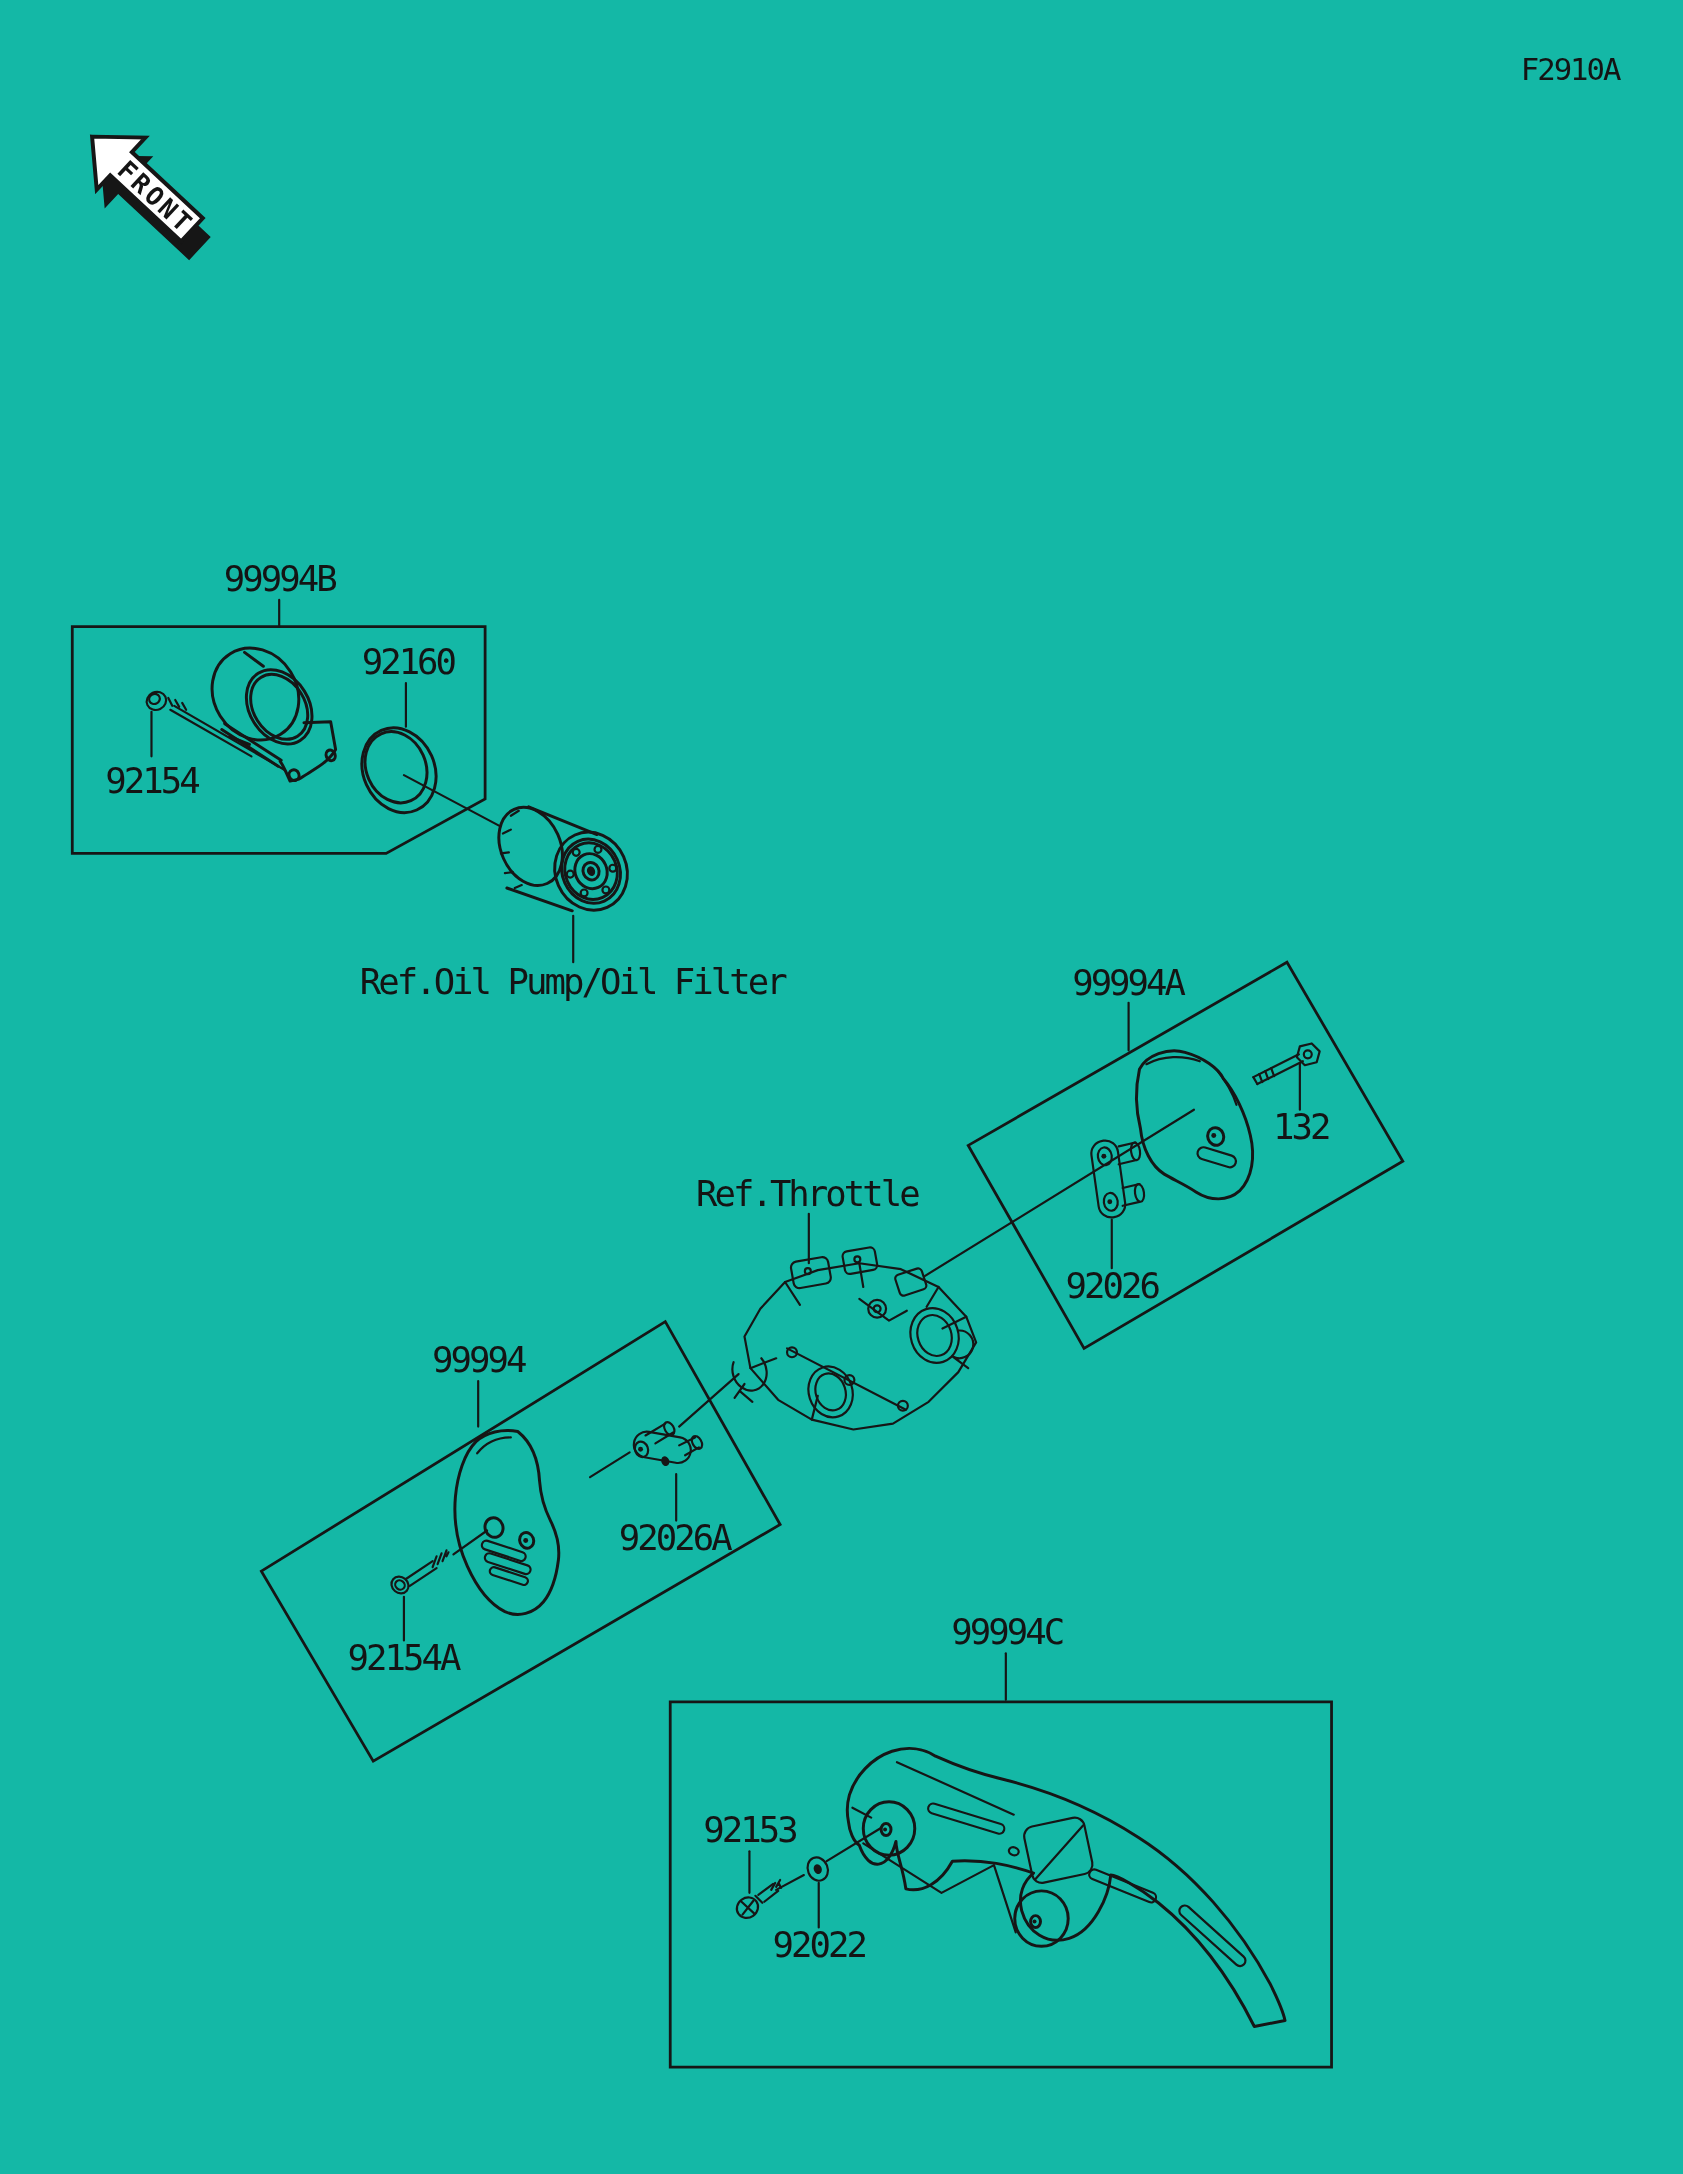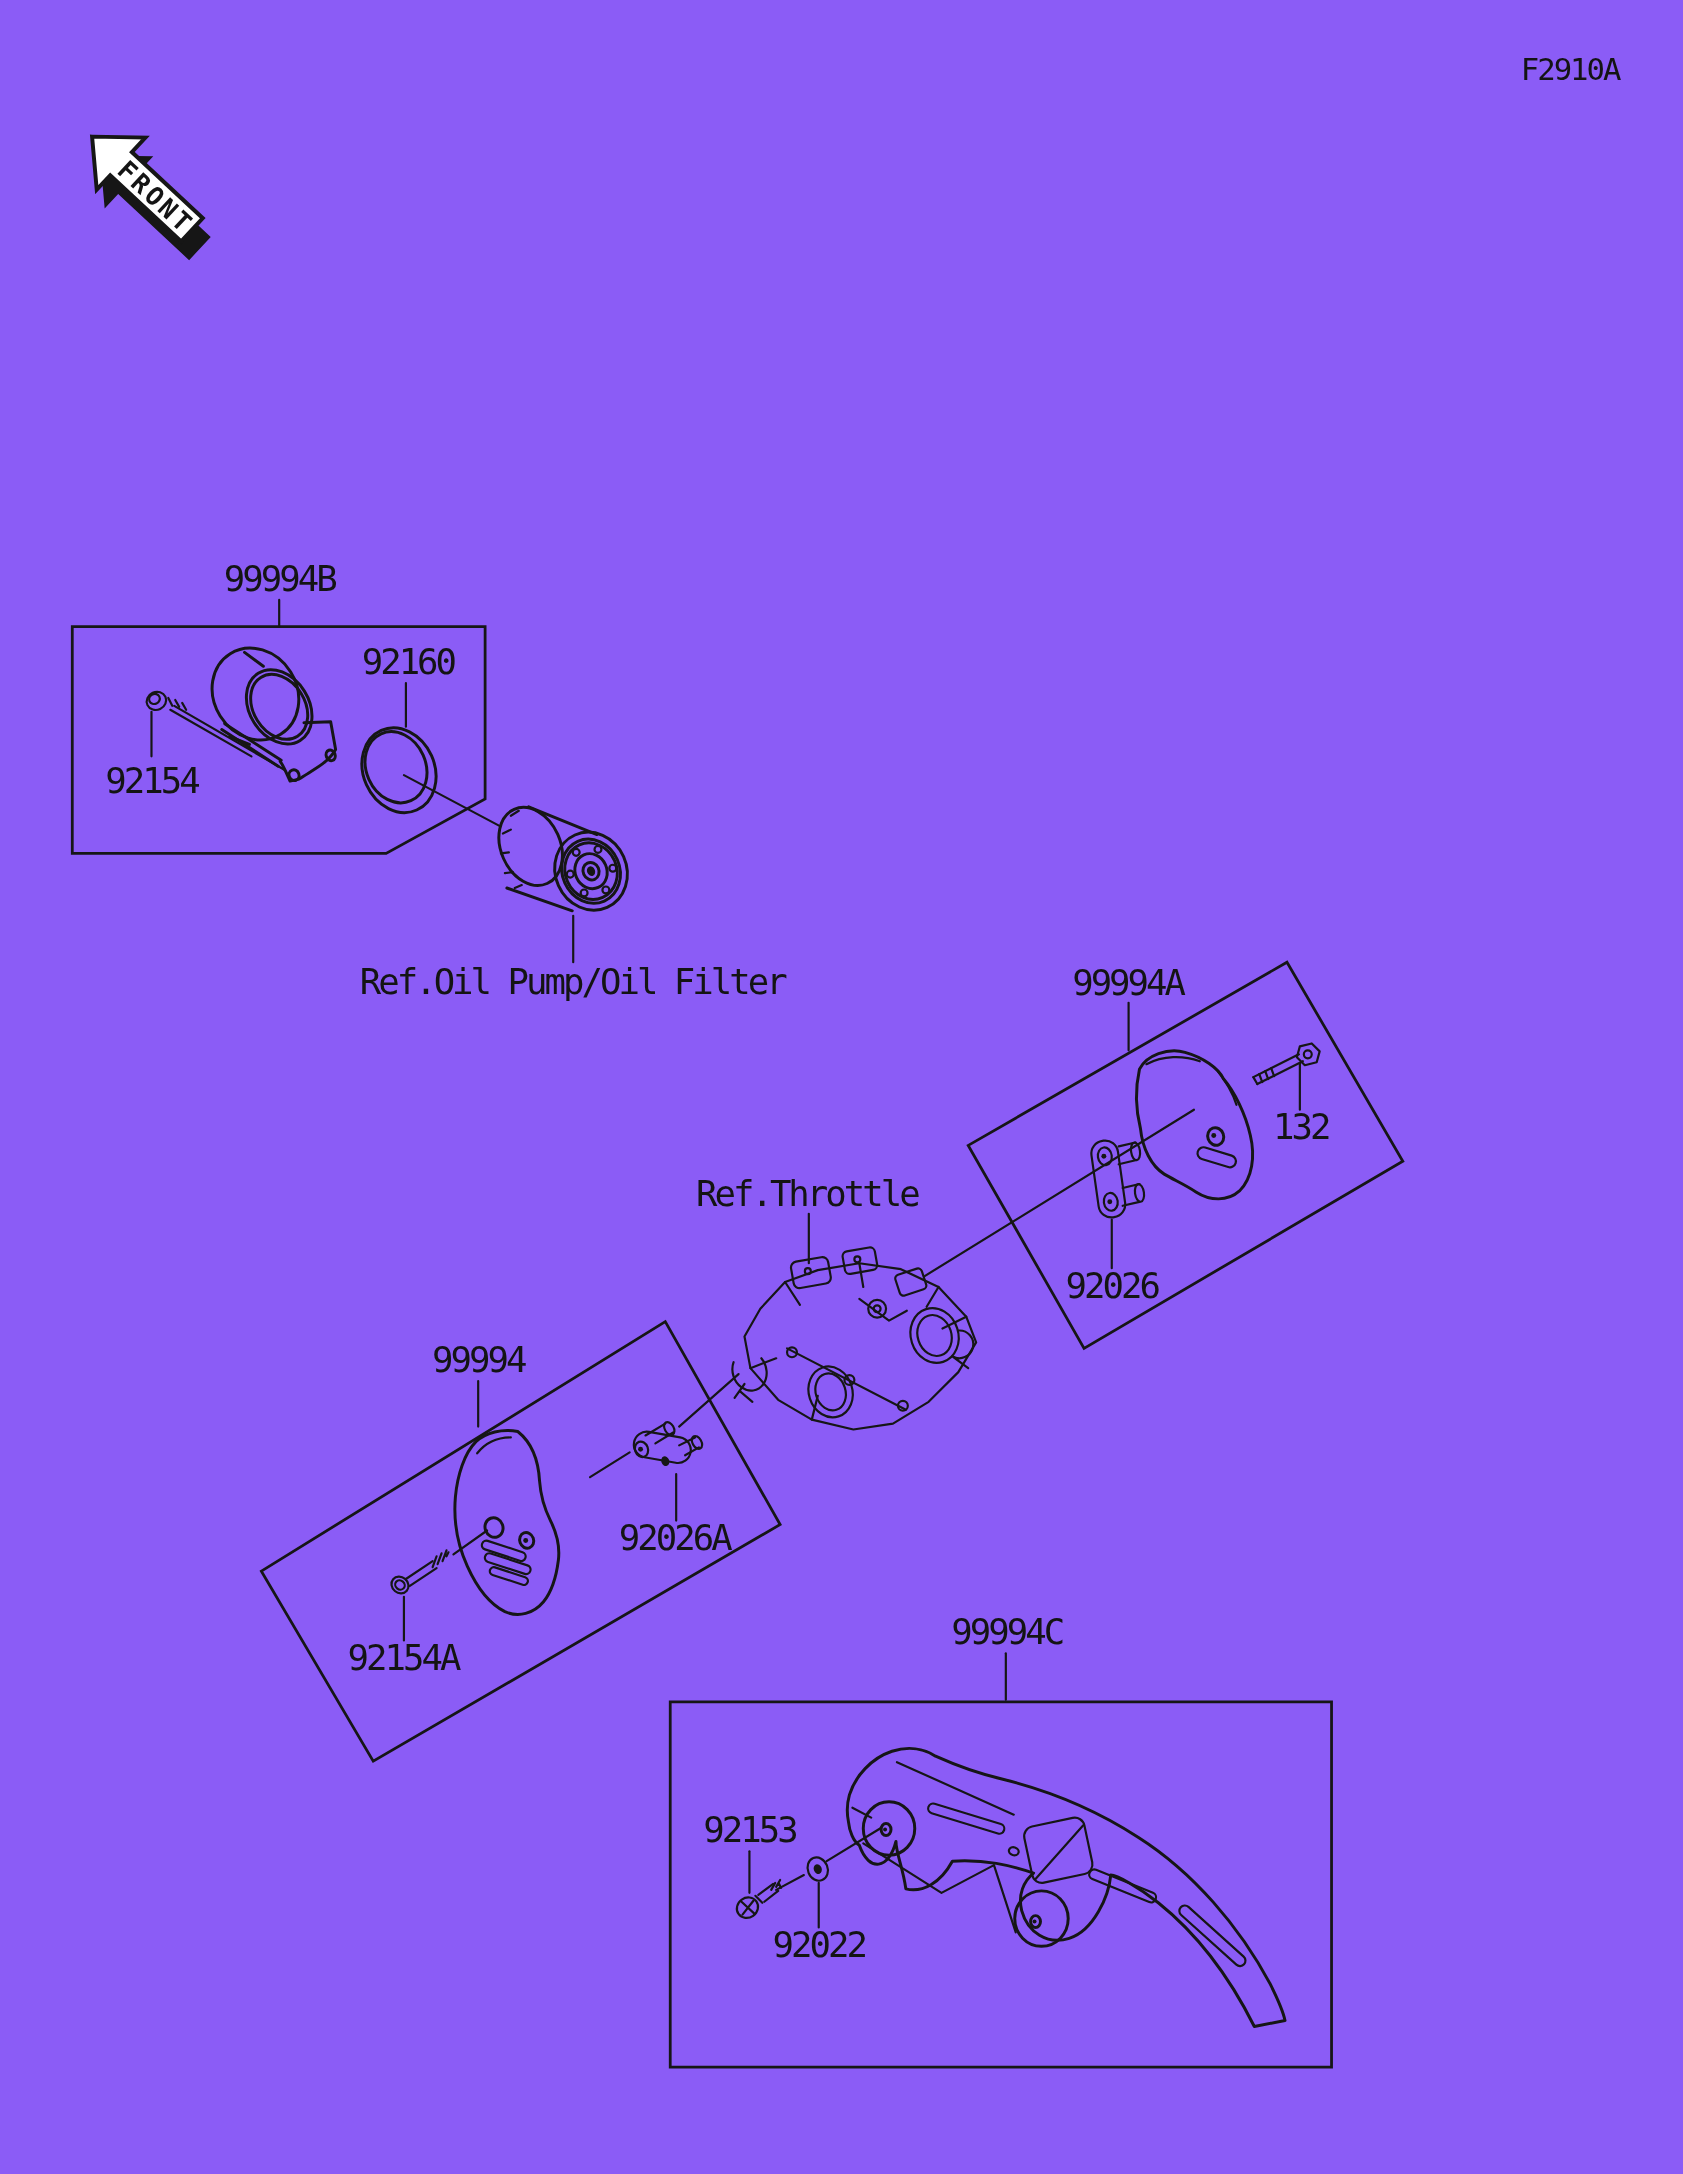--- a/index.html
+++ b/index.html
@@ -1,16 +1,16 @@
 <!DOCTYPE html>
 <html><head>
 <meta charset="utf-8">
 <style>
   html,body{margin:0;padding:0;background:#e8e8e8;}
-  .page{position:relative;width:1683px;height:2174px;background:#8b5cf6;margin:0 auto;overflow:hidden;}
+  .page{position:relative;width:1683px;height:2174px;background:#14b8a6;margin:0 auto;overflow:hidden;}
   svg{position:absolute;left:0;top:0;}
   .art{stroke:#161616;stroke-width:3;fill:none;stroke-linecap:round;stroke-linejoin:round;}
   .art2{stroke:#161616;stroke-width:2.2;fill:none;stroke-linecap:round;stroke-linejoin:round;}
   .box{stroke:#161616;stroke-width:2.8;fill:none;stroke-linejoin:miter;}
   .ldr{stroke:#161616;stroke-width:2.2;fill:none;stroke-linecap:round;}
   .fill{fill:#161616;stroke:none;}
   .lbl{font-family:"DejaVu Sans Mono",monospace;font-size:36px;letter-spacing:-3px;fill:#141414;}
   .lbl-code{font-family:"DejaVu Sans Mono",monospace;font-size:31px;letter-spacing:-2px;fill:#141414;}
   .front-text{font-family:"DejaVu Sans Mono",monospace;font-size:26px;font-weight:bold;letter-spacing:3px;fill:#141414;}
 </style>

